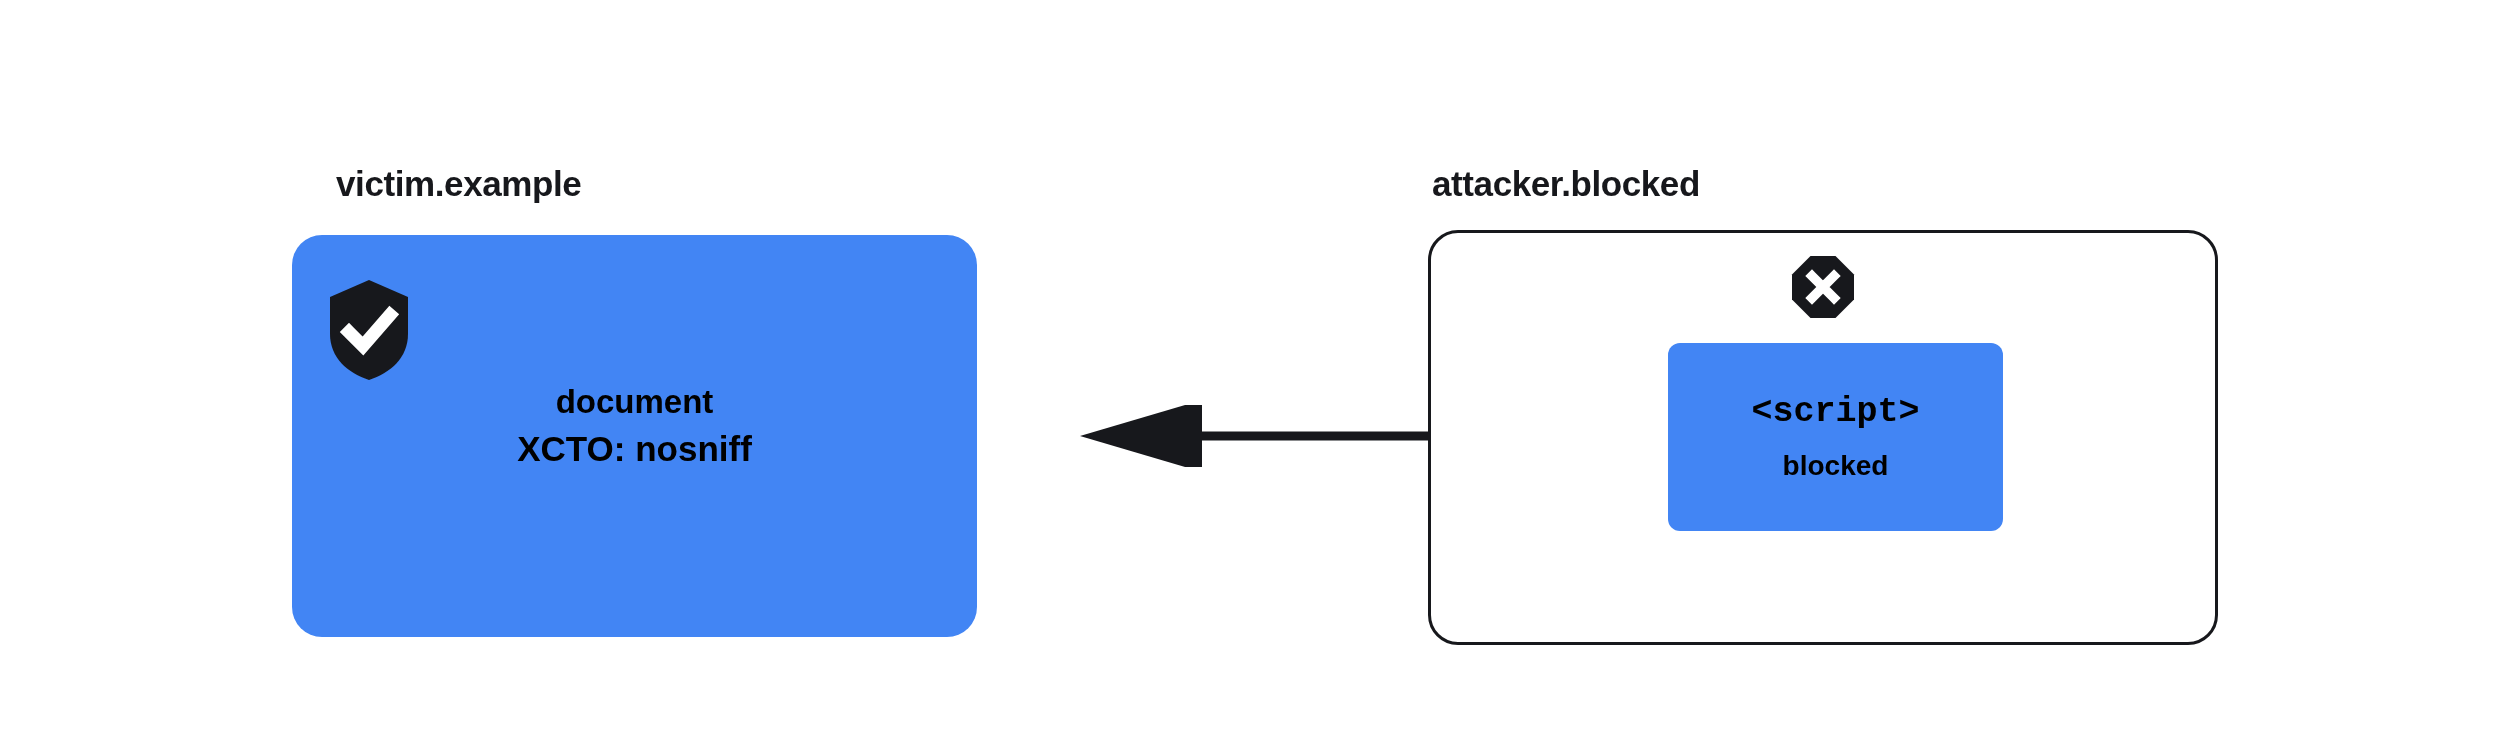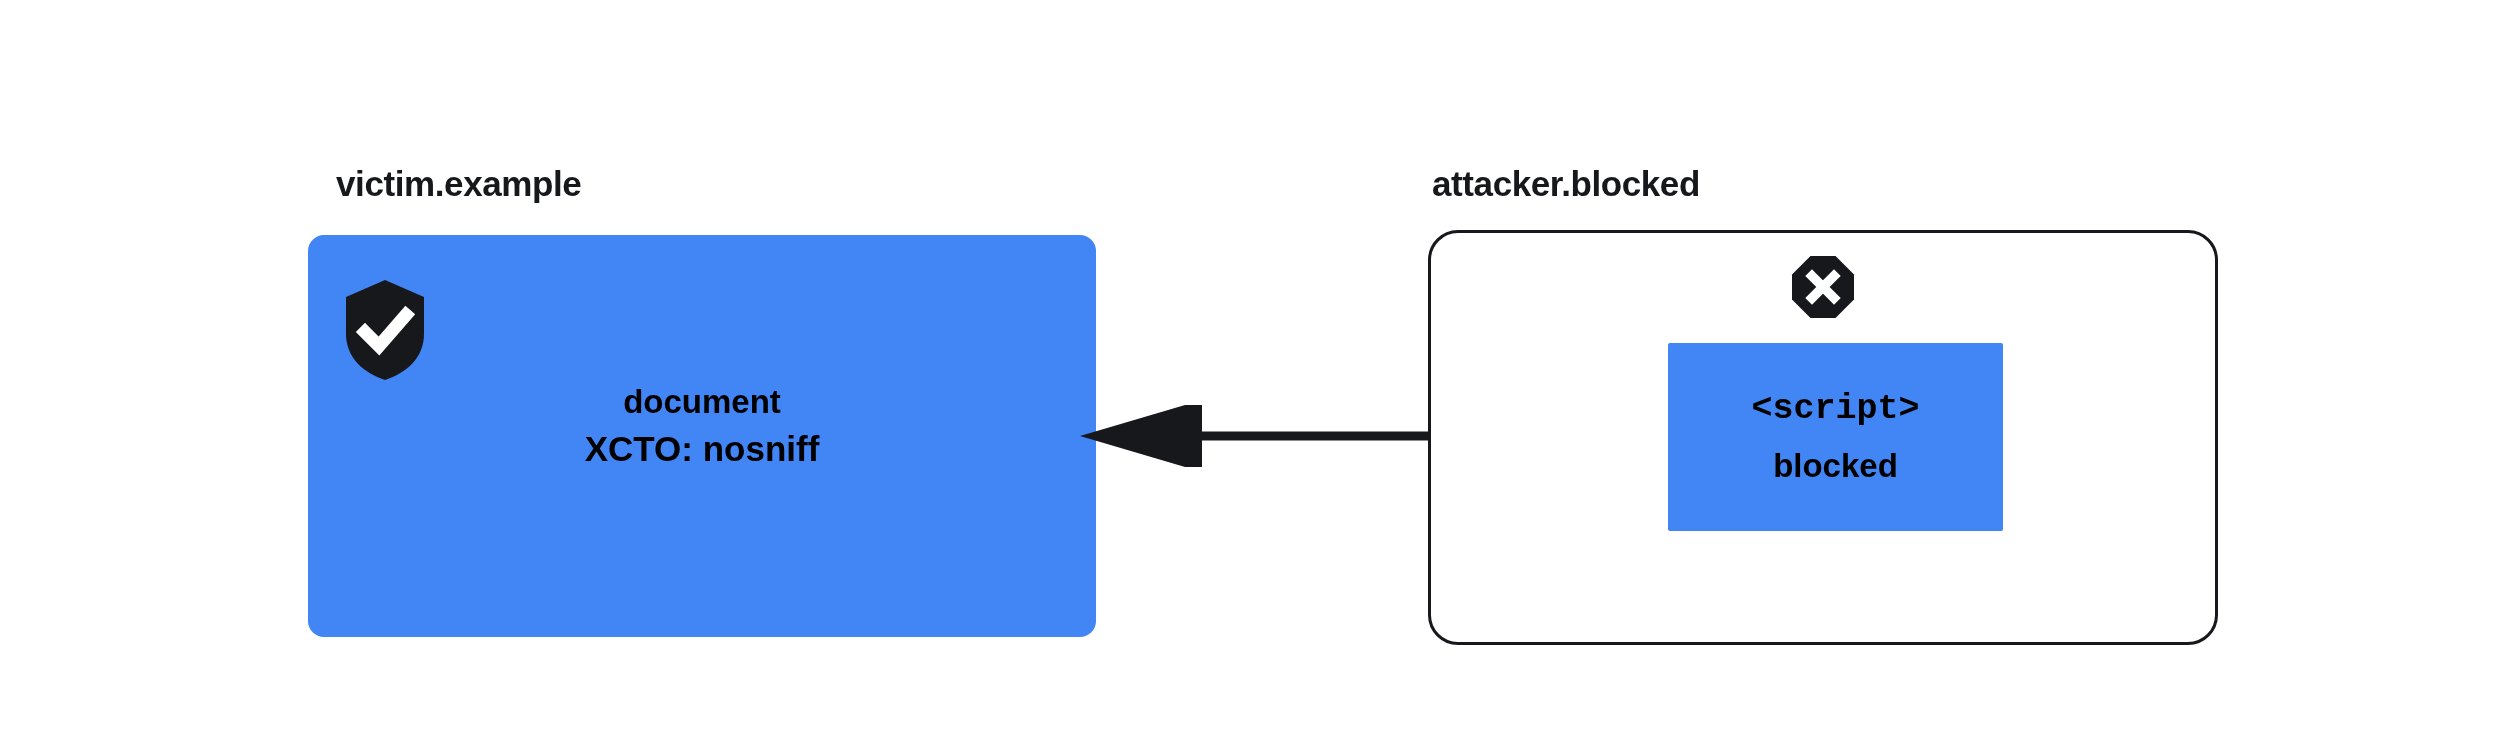--- a/index.html
+++ b/index.html
@@ -33,25 +33,24 @@
     white-space: nowrap;
   }
   #victim-label  { left: 296px;  top: 166px; margin-left: 40px; }
   #attacker-label{ left: 1432px; top: 166px; }
 
   
   #victim-panel {
     position: absolute;
     left: 292px;
     top: 235px;
-    width: 788px;
+    width: 685px;
     height: 402px;
     background: #4285f4;
-    border-radius: 16px;
-    margin-left: 16px;
+    border-radius: 30px;
   }
   #shield-icon {
     position: absolute;
     left: 38px;
     top: 45px;
     width: 78px;
     height: 100px;
   }
   #victim-text {
     position: absolute;
@@ -96,37 +95,37 @@
     width: 64px;
     height: 64px;
   }
   #script-box {
     position: absolute;
     left: 237px;
     top: 110px;
     width: 335px;
     height: 188px;
     background: #4285f4;
-    border-radius: 2px;
+    border-radius: 12px;
     display: flex;
     flex-direction: column;
     align-items: center;
     justify-content: center;
     color: #000000;
   }
   .script-line-mono {
     font-family: "Liberation Mono", "DejaVu Sans Mono", monospace;
     font-weight: bold;
     font-size: 35px;
     line-height: 1.15;
   }
   .script-line-sans {
     font-family: "Liberation Sans", sans-serif;
     font-weight: bold;
-    font-size: 33px;
+    font-size: 28px;
     line-height: 1.15;
     margin-top: 18px;
   }
 
   
   #blocked-arrow {
     position: absolute;
     left: 1080px;
     top: 405px;
     width: 590px;

